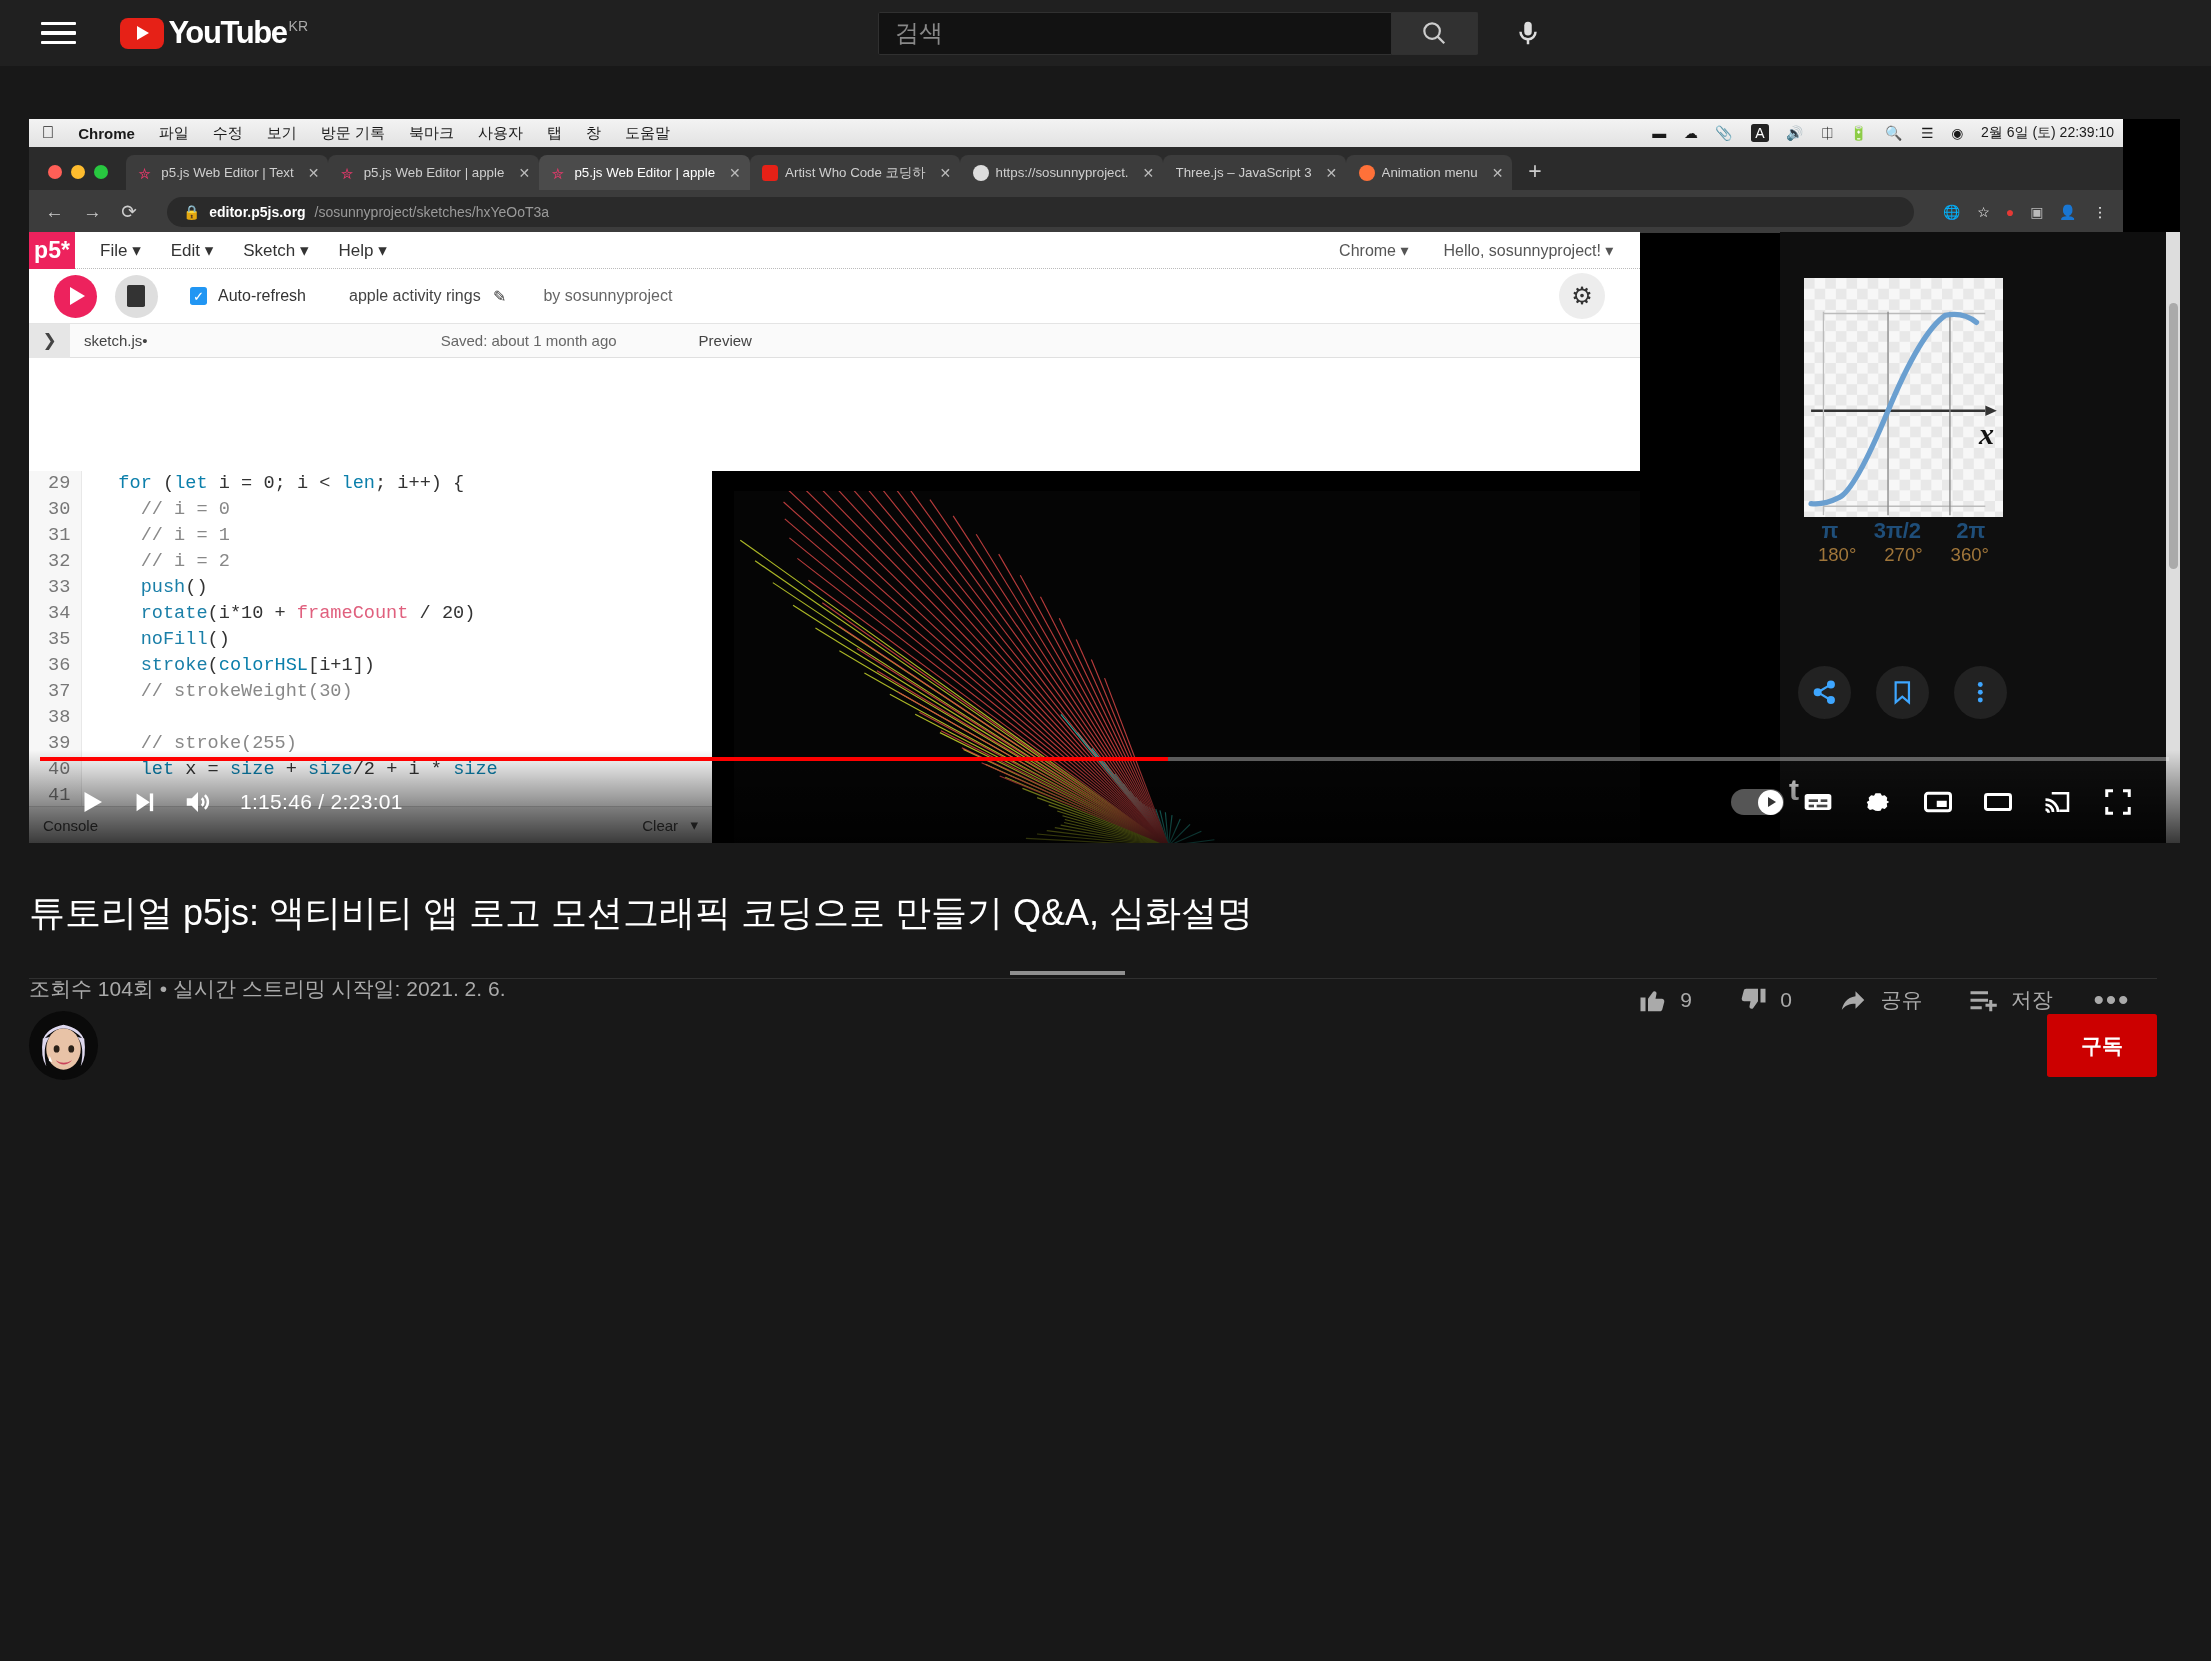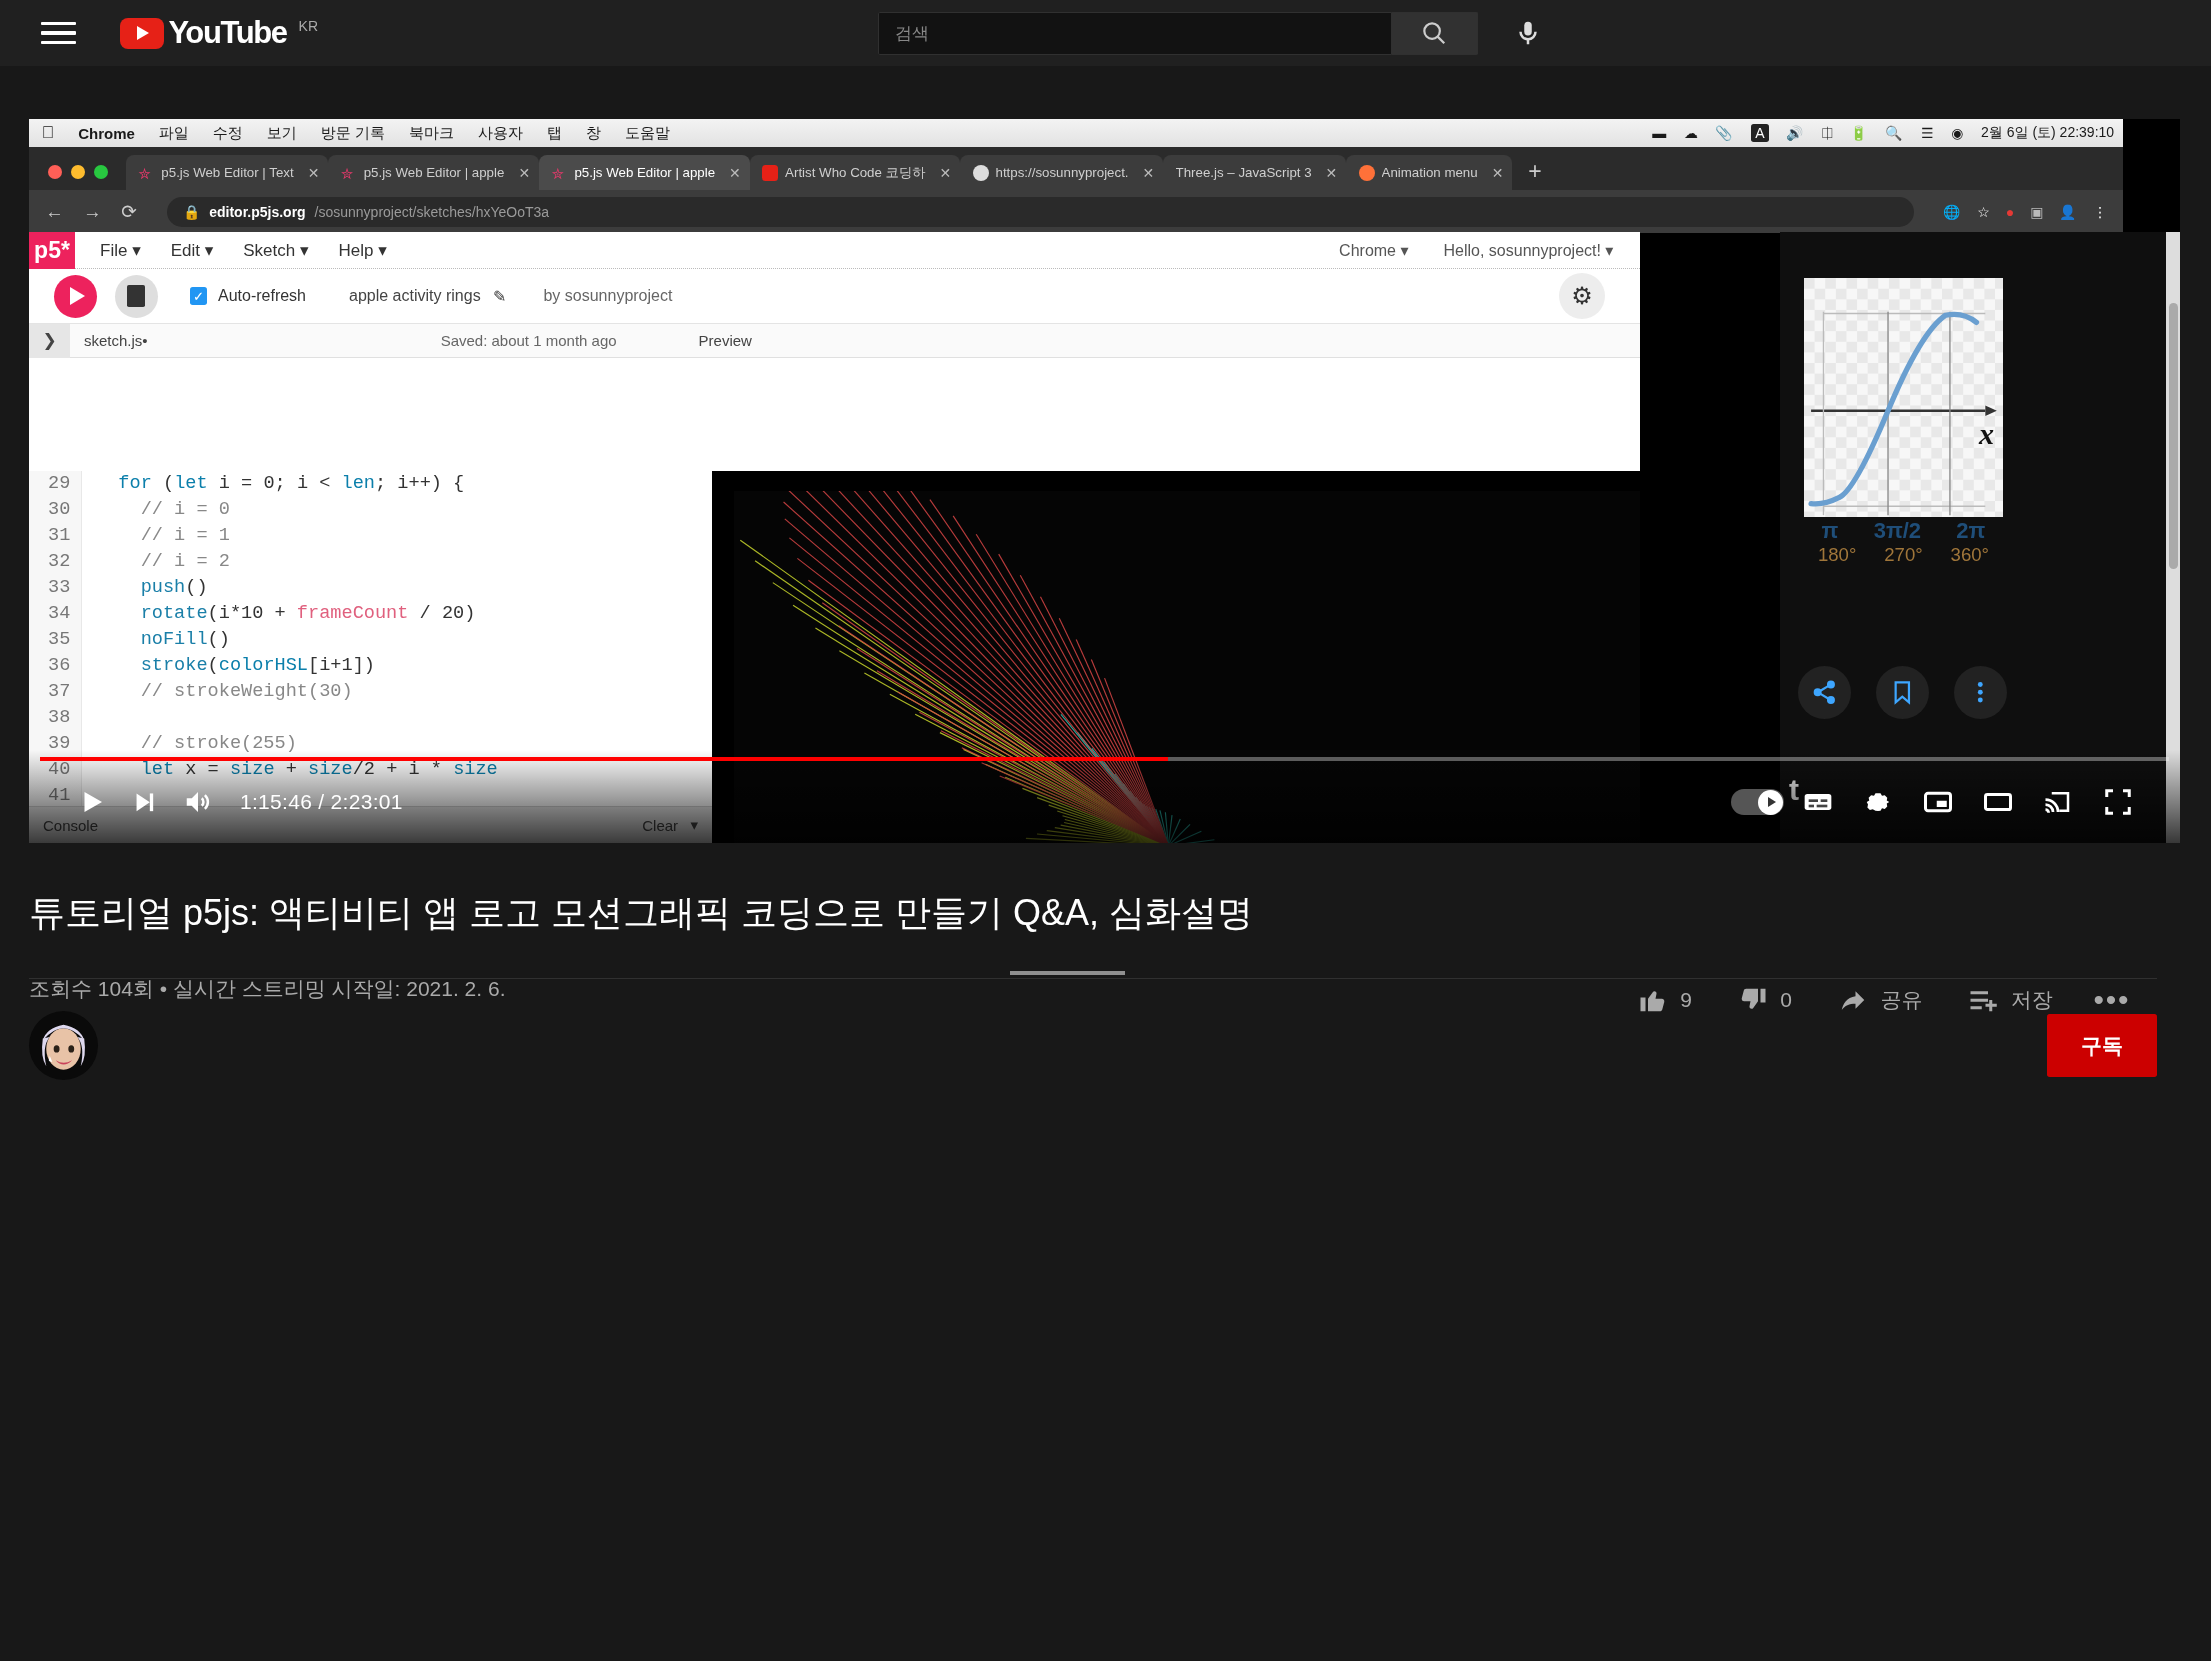--- a/index.html
+++ b/index.html
@@ -19,27 +19,27 @@
   .hamburger { width: 35px; height: 35px; display: flex; flex-direction: column;
     justify-content: center; gap: 6.2px; cursor: pointer; margin-left: 16px; }
   .hamburger span { display: block; height: 3.5px; background: #fff; border-radius: 0.9px; }
   .yt-logo { display: flex; align-items: flex-start; margin-left: 44px; cursor: pointer; }
   .yt-play-box { width: 44px; height: 31px; background: #e62117; border-radius: 8px;
     display: flex; align-items: center; justify-content: center; }
   .yt-play-tri { width: 0; height: 0; border-left: 12.4px solid #fff;
     border-top: 7px solid transparent; border-bottom: 7px solid transparent; margin-left: 2.7px; }
   .yt-word { font-size: 31px; font-weight: bold; letter-spacing: -1.4px; margin-left: 4.4px;
     line-height: 30px; color: #fff; }
-  .yt-country { font-size: 14px; color: #aaa; margin-left: 12px; margin-top: 0.9px; text-align: center; }
+  .yt-country { font-size: 14px; color: #aaa; margin-left: 2px; margin-top: 0.9px; text-align: center; }
 
   .search-wrap { position: absolute; left: 878px; display: flex; align-items: center; }
   .search-box { width: 514px; height: 43px; background: #121212;
     border: 0.9px solid #303030; border-radius: 1.8px 0 0 1.8px; display: flex; align-items: center;
     padding-left: 16px; }
-  .search-box span { font-size: 17px; color: #888; }
+  .search-box span { font-size: 24px; color: #888; }
   .search-btn { width: 86px; height: 43px; background: #313131; border: 0.9px solid #303030;
     border-left: none; border-radius: 0 1.8px 1.8px 0; display: flex; align-items: center;
     justify-content: center; cursor: pointer; }
   .mic-btn { margin-left: 35px; cursor: pointer; }
 
   
   .player { position: absolute; left: 29px; top: 119px; width: 2151px; height: 724px;
     background: #000; overflow: hidden; }
   .screencap { position: absolute; inset: 0; }
 

